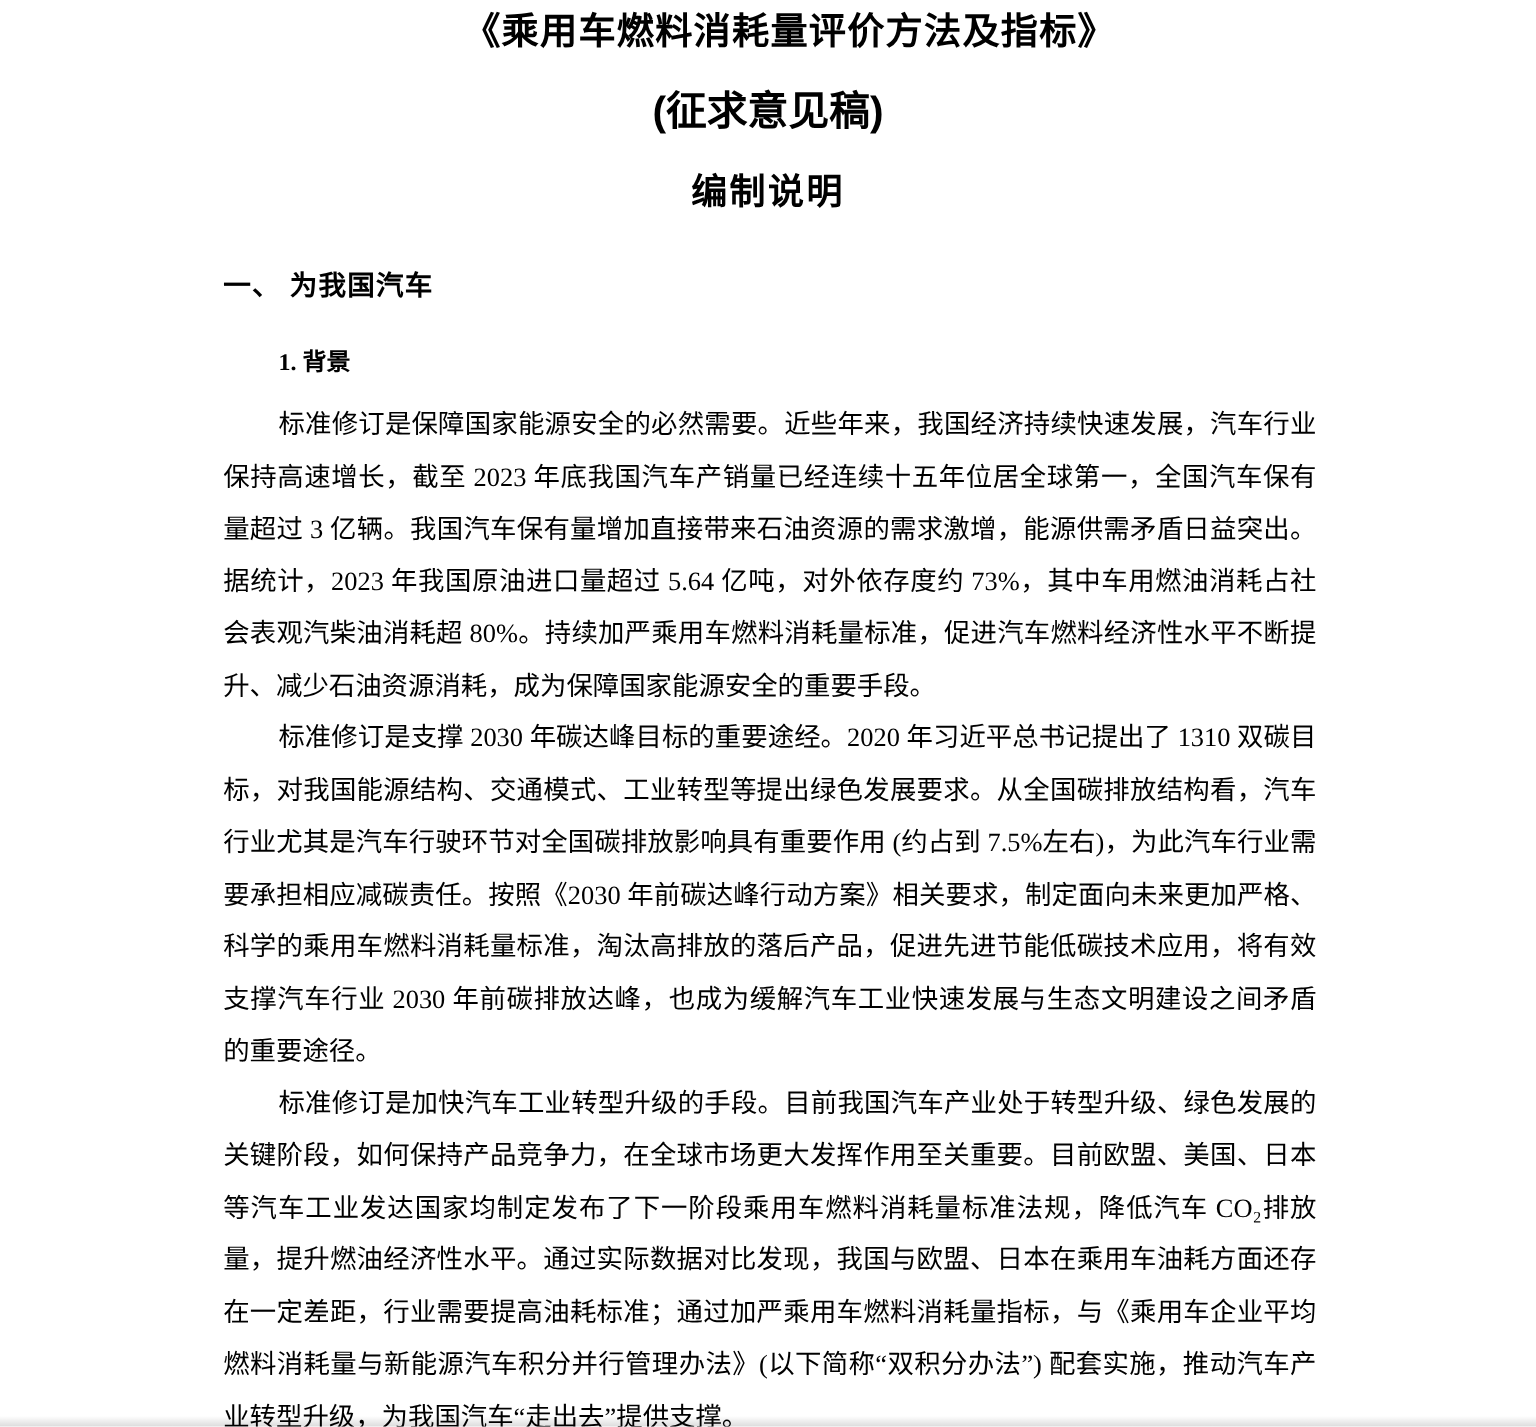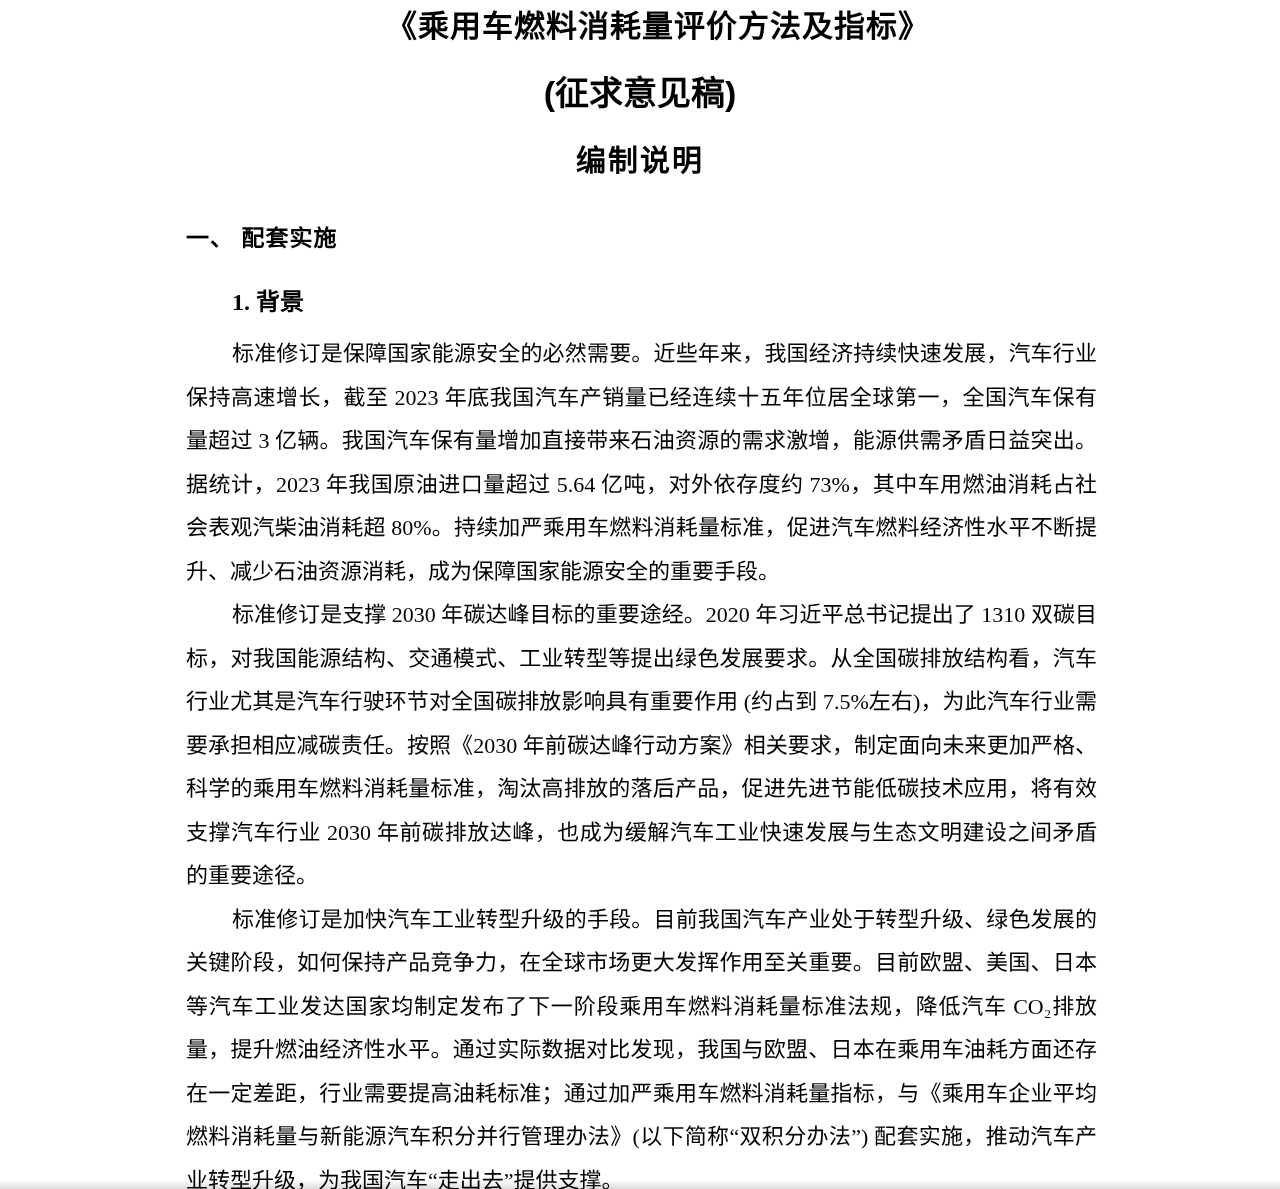--- a/index.html
+++ b/index.html
@@ -46,21 +46,21 @@
     font-family: "Liberation Sans", "DejaVu Sans", sans-serif;
     font-weight: 700;
     font-size: 23px;
     line-height: 32px;
     margin: 40px 183px 0 186px;
     letter-spacing: 1px;
   }
   .subsection-heading {
     font-family: "Liberation Serif", "DejaVu Serif", serif;
     font-weight: 700;
-    font-size: 24px;
+    font-size: 20px;
     line-height: 28px;
     margin: 34px 183px 0 186px;
     text-indent: 46px;
   }
   .body-text {
     margin: 16px 183px 0 186px;
   }
   .body-text p {
     margin: 0;
     font-size: 22px;
@@ -85,21 +85,21 @@
 <body>
 
 <div class="page">
 
   <h1 class="doc-title main">《乘用车燃料消耗量评价方法及指标》</h1>
 
   <h1 class="doc-title sub">(征求意见稿)</h1>
 
   <h1 class="doc-title doctype">编制说明</h1>
 
-  <h2 class="section-heading">一、 配套实施</h2>
+  <h2 class="section-heading">一、 为我国汽车</h2>
 
   <h3 class="subsection-heading">1. 背景</h3>
 
   <div class="body-text">
     <p>标准修订是保障国家能源安全的必然需要。近些年来，我国经济持续快速发展，汽车行业保持高速增长，截至 2023 年底我国汽车产销量已经连续十五年位居全球第一，全国汽车保有量超过 3 亿辆。我国汽车保有量增加直接带来石油资源的需求激增，能源供需矛盾日益突出。据统计，2023 年我国原油进口量超过 5.64 亿吨，对外依存度约 73%，其中车用燃油消耗占社会表观汽柴油消耗超 80%。持续加严乘用车燃料消耗量标准，促进汽车燃料经济性水平不断提升、减少石油资源消耗，成为保障国家能源安全的重要手段。</p>
     <p>标准修订是支撑 2030 年碳达峰目标的重要途经。2020 年习近平总书记提出了 1310 双碳目标，对我国能源结构、交通模式、工业转型等提出绿色发展要求。从全国碳排放结构看，汽车行业尤其是汽车行驶环节对全国碳排放影响具有重要作用 (约占到 7.5%左右)，为此汽车行业需要承担相应减碳责任。按照《2030 年前碳达峰行动方案》相关要求，制定面向未来更加严格、科学的乘用车燃料消耗量标准，淘汰高排放的落后产品，促进先进节能低碳技术应用，将有效支撑汽车行业 2030 年前碳排放达峰，也成为缓解汽车工业快速发展与生态文明建设之间矛盾的重要途径。</p>
     <p>标准修订是加快汽车工业转型升级的手段。目前我国汽车产业处于转型升级、绿色发展的关键阶段，如何保持产品竞争力，在全球市场更大发挥作用至关重要。目前欧盟、美国、日本等汽车工业发达国家均制定发布了下一阶段乘用车燃料消耗量标准法规，降低汽车 CO₂排放量，提升燃油经济性水平。通过实际数据对比发现，我国与欧盟、日本在乘用车油耗方面还存在一定差距，行业需要提高油耗标准；通过加严乘用车燃料消耗量指标，与《乘用车企业平均燃料消耗量与新能源汽车积分并行管理办法》(以下简称“双积分办法”) 配套实施，推动汽车产业转型升级，为我国汽车“走出去”提供支撑。</p>
   </div>
 
   <div class="page-bottom-shadow"></div>

